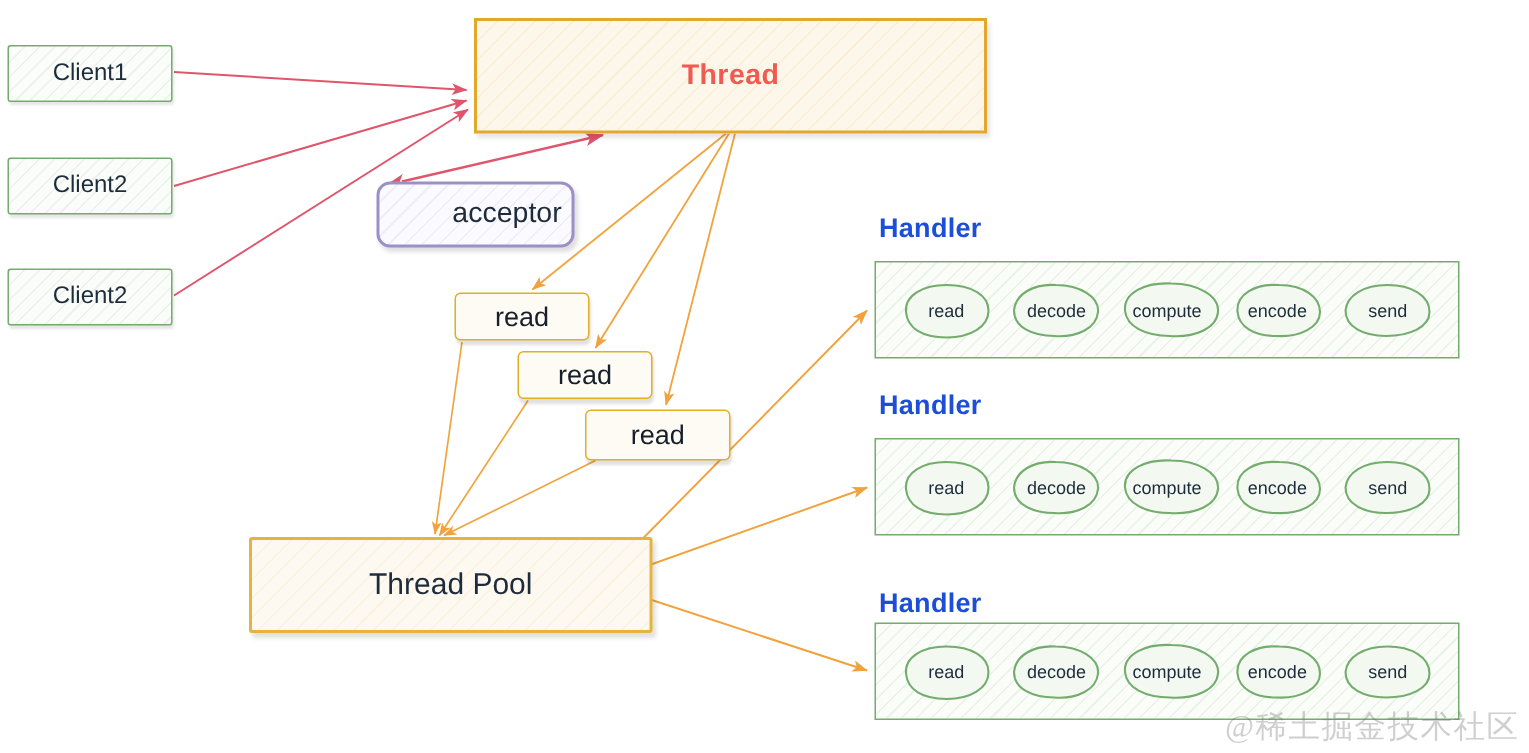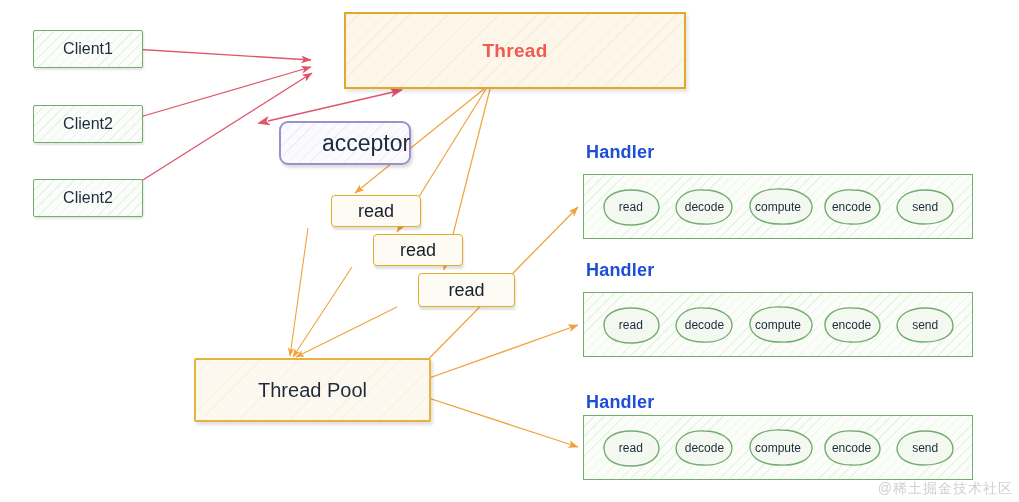--- a/index.html
+++ b/index.html
@@ -24,21 +24,20 @@
     pointer-events: none;
   }
 
   .node {
     position: absolute;
     box-sizing: border-box;
     display: flex;
     align-items: center;
     justify-content: center;
     text-align: left;
-    margin-left: 28px;
   }
 
   
   .client {
     border: 1.5px solid #74ac6e;
     background:
       repeating-linear-gradient(135deg,
         rgba(120,170,120,0.13) 0px,
         rgba(120,170,120,0.13) 1px,
         rgba(255,255,255,0) 1px,
@@ -74,21 +73,21 @@
     border: 2px solid #9d8fc9;
     border-radius: 9px;
     background:
       repeating-linear-gradient(135deg,
         rgba(140,130,190,0.10) 0px,
         rgba(140,130,190,0.10) 1px,
         rgba(255,255,255,0) 1px,
         rgba(255,255,255,0) 8px),
       #fafaff;
     color: #1d2b3a;
-    font-size: 23px;
+    font-size: 19px;
     box-shadow: 2px 3px 3px rgba(0,0,0,0.13);
     padding-left: 42px;
   }
 
   
   .readbox {
     border: 1.5px solid #dfb027;
     border-radius: 4px;
     background: #fdfbf4;
     color: #16202c;
@@ -154,23 +153,23 @@
     font-size: 12px;
     color: #1d2b3a;
     z-index: 2;
   }
 
   
   .watermark {
     position: absolute;
     right: 6px;
     bottom: 4px;
-    font-size: 14px;
+    font-size: 21px;
     color: rgba(110,110,110,0.33);
-    font-family: Liberation Sans, sans-serif;
+    font-family: Liberation Serif, serif;
     letter-spacing: 1px;
   }
 </style>
 </head>
 <body>
 
 <div id="canvas">
 
   <svg id="edges" viewBox="0 0 1019 502" width="1019" height="502">
     <defs>
@@ -225,21 +224,21 @@
   <div class="node readbox" style="left:303px; top:195px; width:90px; height:32px;">
     <span>read</span>
   </div>
   <div class="node readbox" style="left:345px; top:234px; width:90px; height:32px;">
     <span>read</span>
   </div>
   <div class="node readbox" style="left:390px; top:273px; width:97px; height:34px;">
     <span>read</span>
   </div>
 
-  <div class="node threadpool" style="left:166px; top:358px; width:237px; height:64px;">
+  <div class="node threadpool" style="left:166px; top:358px; width:269px; height:64px;">
     <span>Thread Pool</span>
   </div>
 
   <div class="handler-title" style="left:586px; top:142px;">Handler</div>
   <div class="handler-box" style="left:583px; top:174px; width:390px; height:65px;">
     <div class="stage">
       <svg width="64" height="42" viewBox="0 0 64 42">
           <path d="M5,22 C4,11 16,4 32,4 C49,4 60,11 60,21 C60,32 48,39 32,39 C16,39 6,33 5,22 Z" fill="#f3f9f1" stroke="#74ac6e" stroke-width="1.4"></path>
         </svg>
       <span>read</span>

